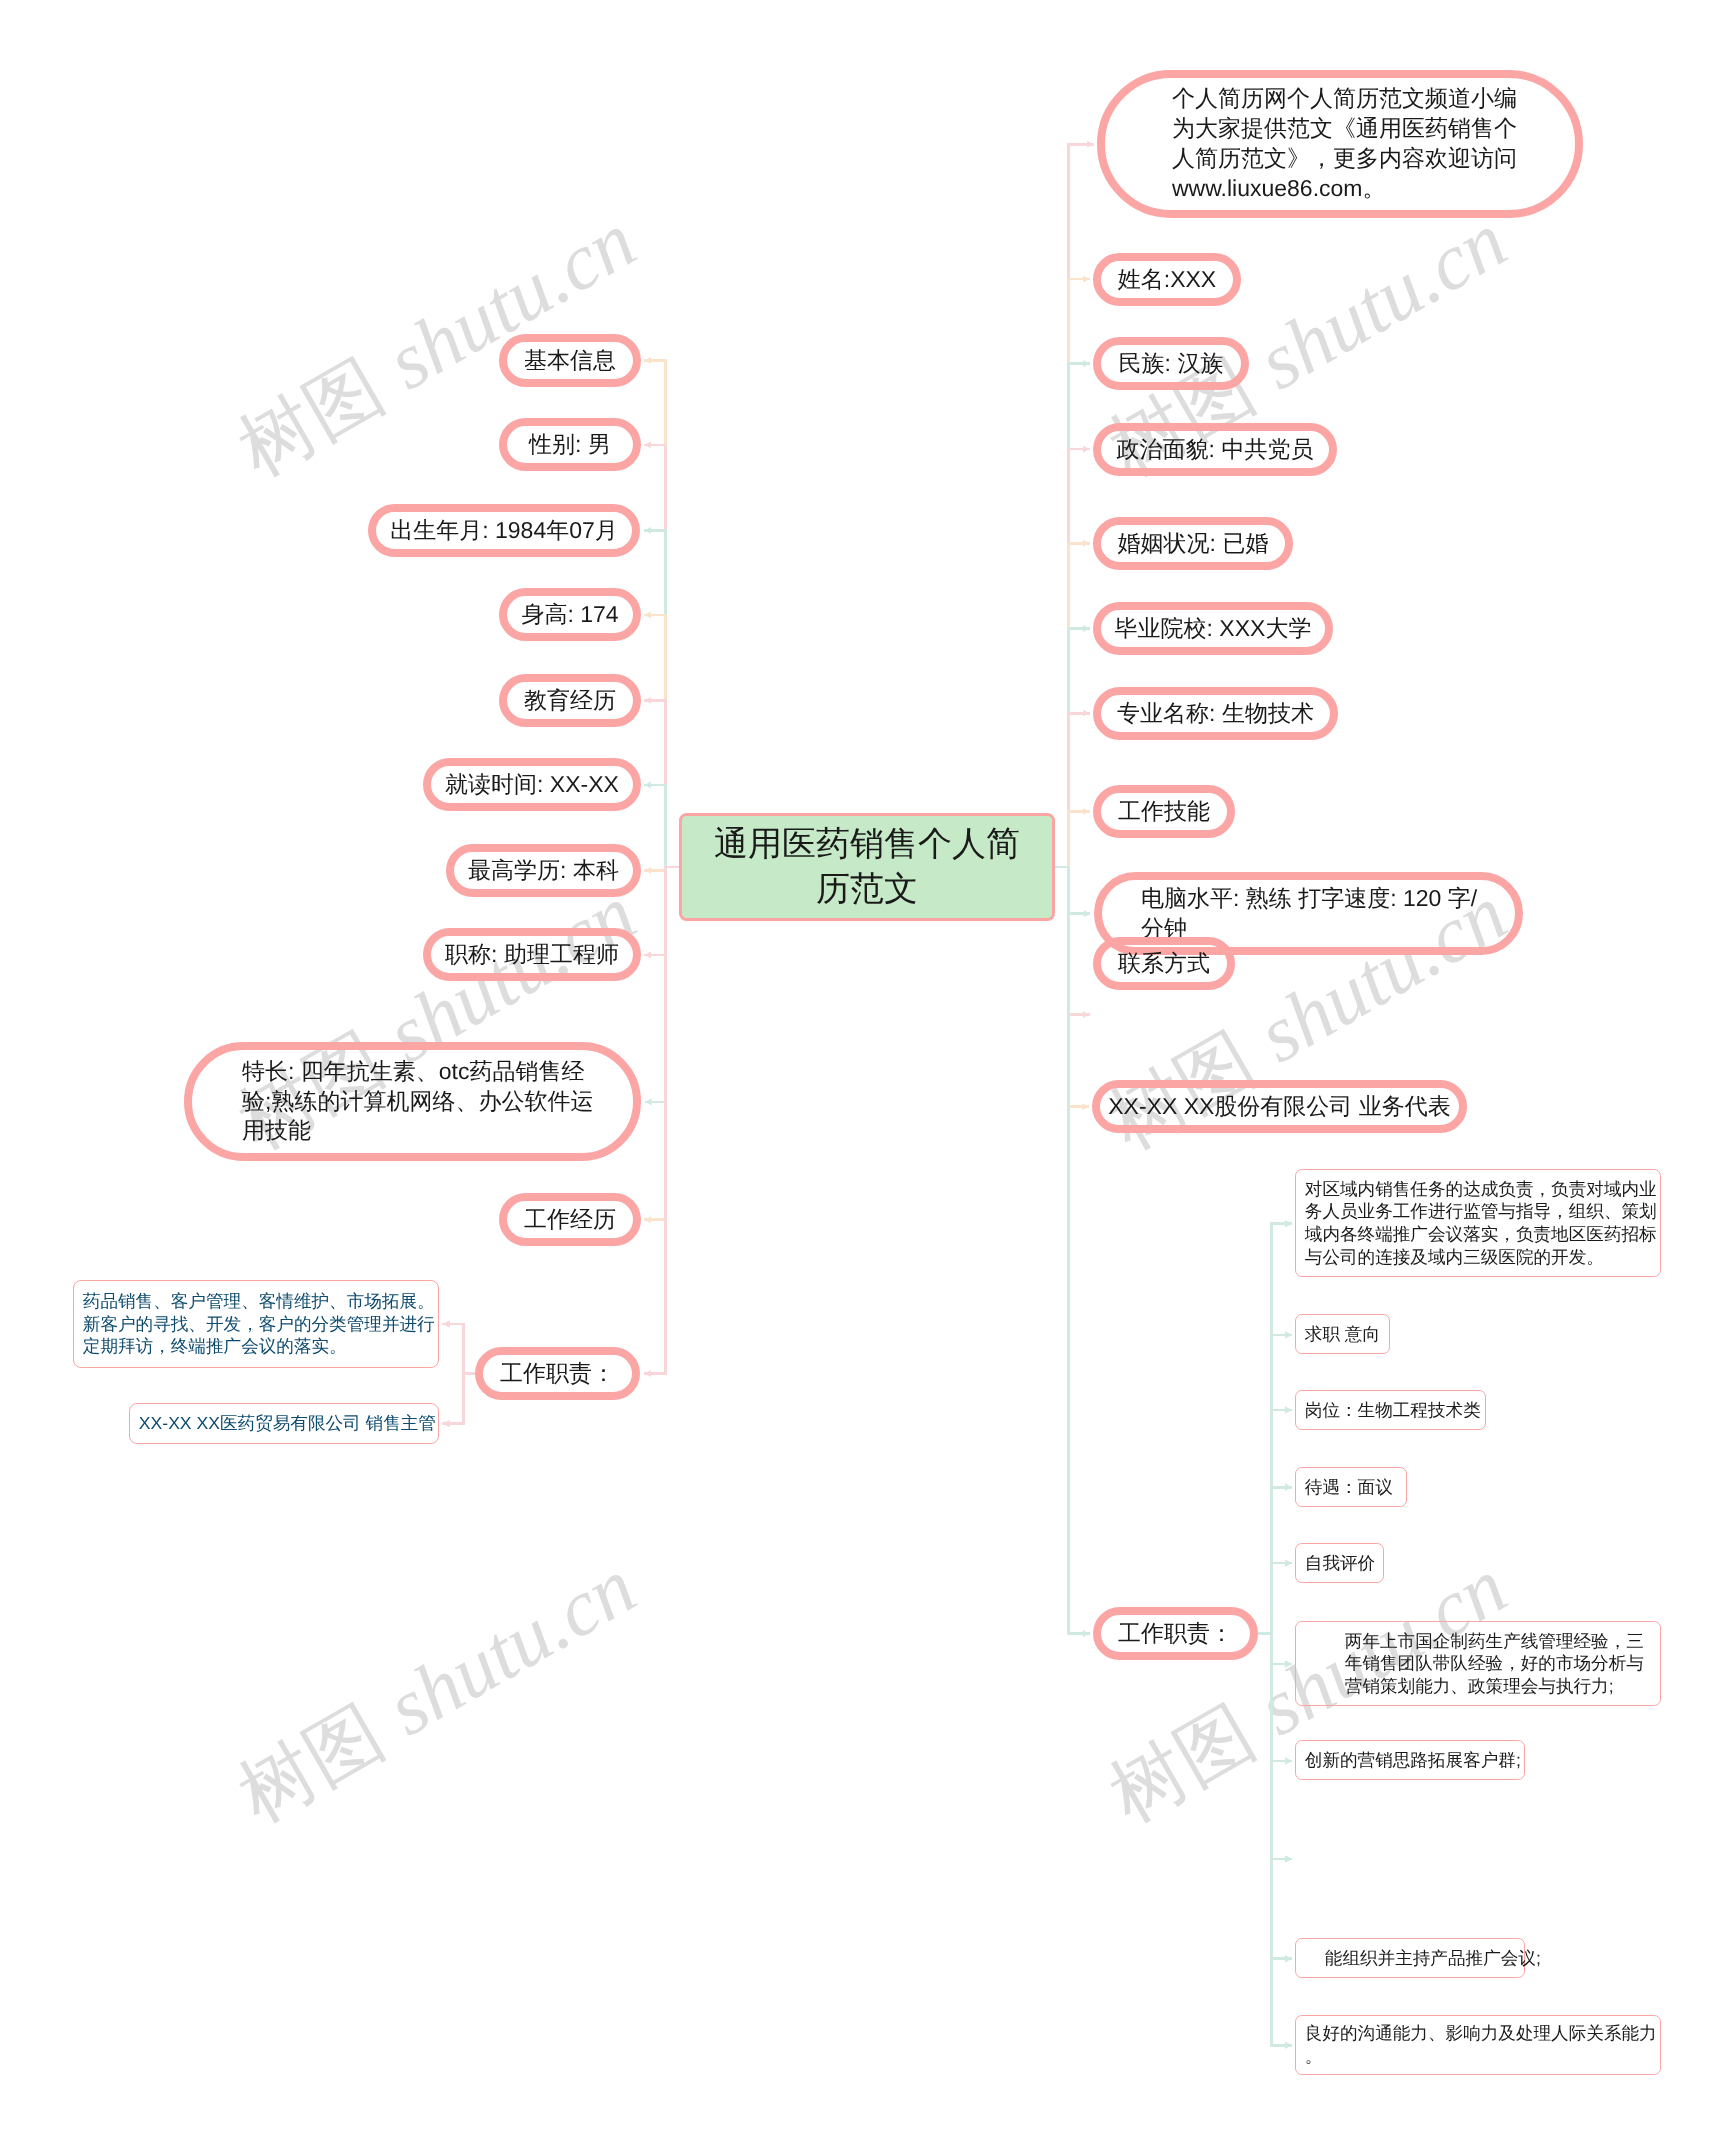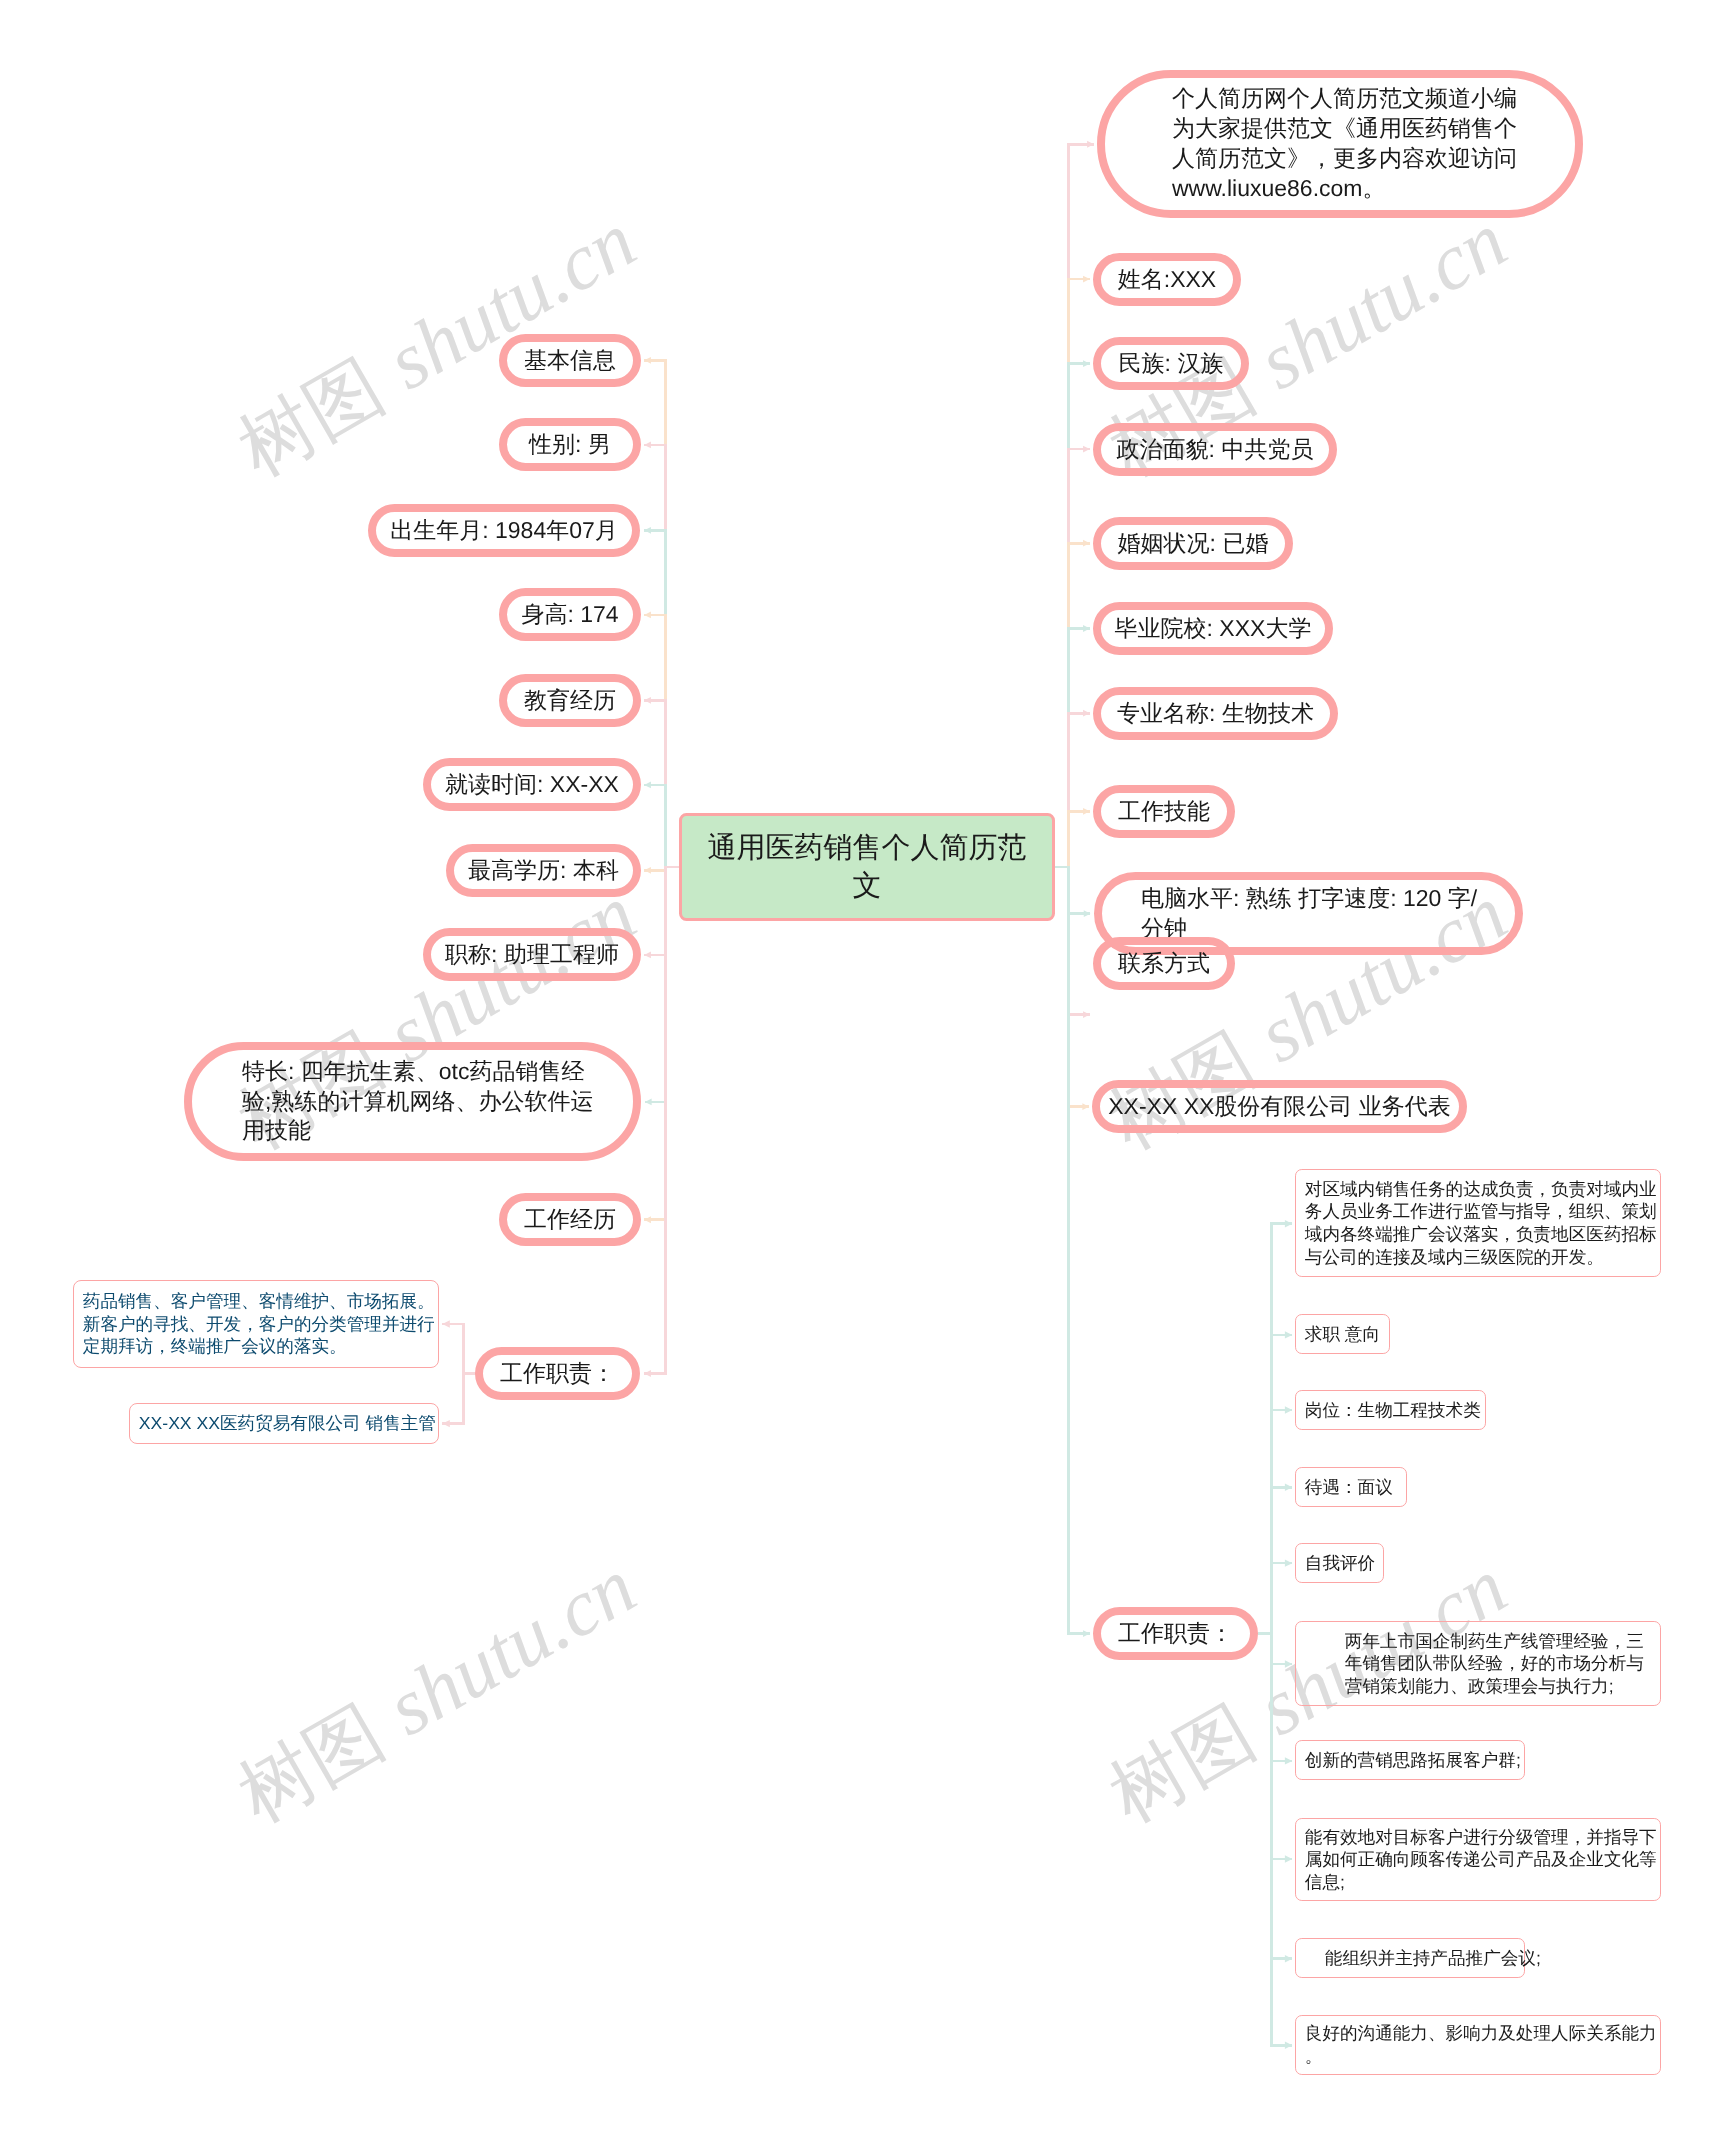--- a/index.html
+++ b/index.html
@@ -206,26 +206,23 @@
     </div>
     <div class="node sub" id="rs_5" style="left: 1295px; top: 1543px; width: 89px; height: 40px;">
       <span>自我评价</span>
     </div>
     <div class="node sub wide" id="rs_6" style="left: 1295px; top: 1621px; width: 366px; height: 85px; padding-left: 40px; --tw: 356px;">
       <span>两年上市国企制药生产线管理经验，三年销售团队带队经验，好的市场分析与营销策划能力、政策理会与执行力;</span>
     </div>
     <div class="node sub" id="rs_7" style="left: 1295px; top: 1740px; width: 230px; height: 40px;">
       <span>创新的营销思路拓展客户群;</span>
     </div>
-    <div class="node sub wide" id="rs_8" style="left: 1295px; top: 1818px; width: 366px; height: 83px; --tw: 356px;">
-      <span>能有效地对目标客户进行分级管理，并指导下属如何正确向顾客传递公司产品及企业文化等信息;</span>
-    </div>
     <div class="node sub" id="rs_9" style="left: 1295px; top: 1938px; width: 230px; height: 40px; padding-left: 20px;">
       <span>能组织并主持产品推广会议;</span>
     </div>
     <div class="node sub wide" id="rs_10" style="left: 1295px; top: 2015px; width: 366px; height: 60px; --tw: 356px;">
       <span>良好的沟通能力、影响力及处理人际关系能力。</span>
     </div>
-    <div class="node root" id="root" style="left: 679px; top: 813px; width: 376px; height: 108px; background: rgb(198, 233, 199); font-size: 29px;">
+    <div class="node root" id="root" style="left: 679px; top: 813px; width: 376px; height: 108px; background: rgb(198, 233, 199); font-size: 34px;">
       <span style="width: 339px;">通用医药销售个人简历范文</span>
     </div>
   </div>
 
 
 </body></html>

